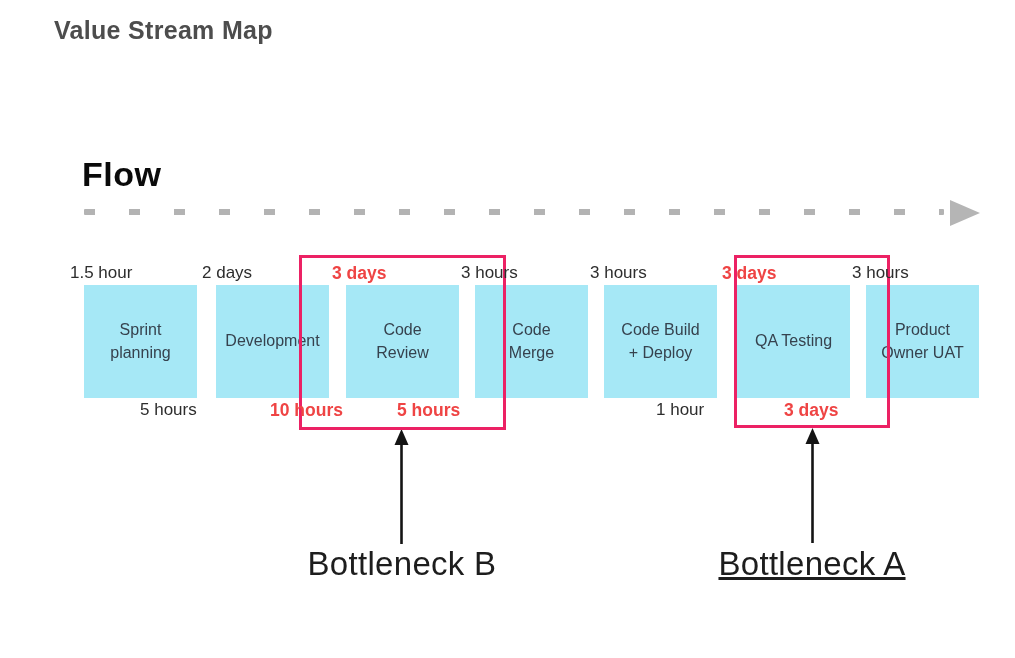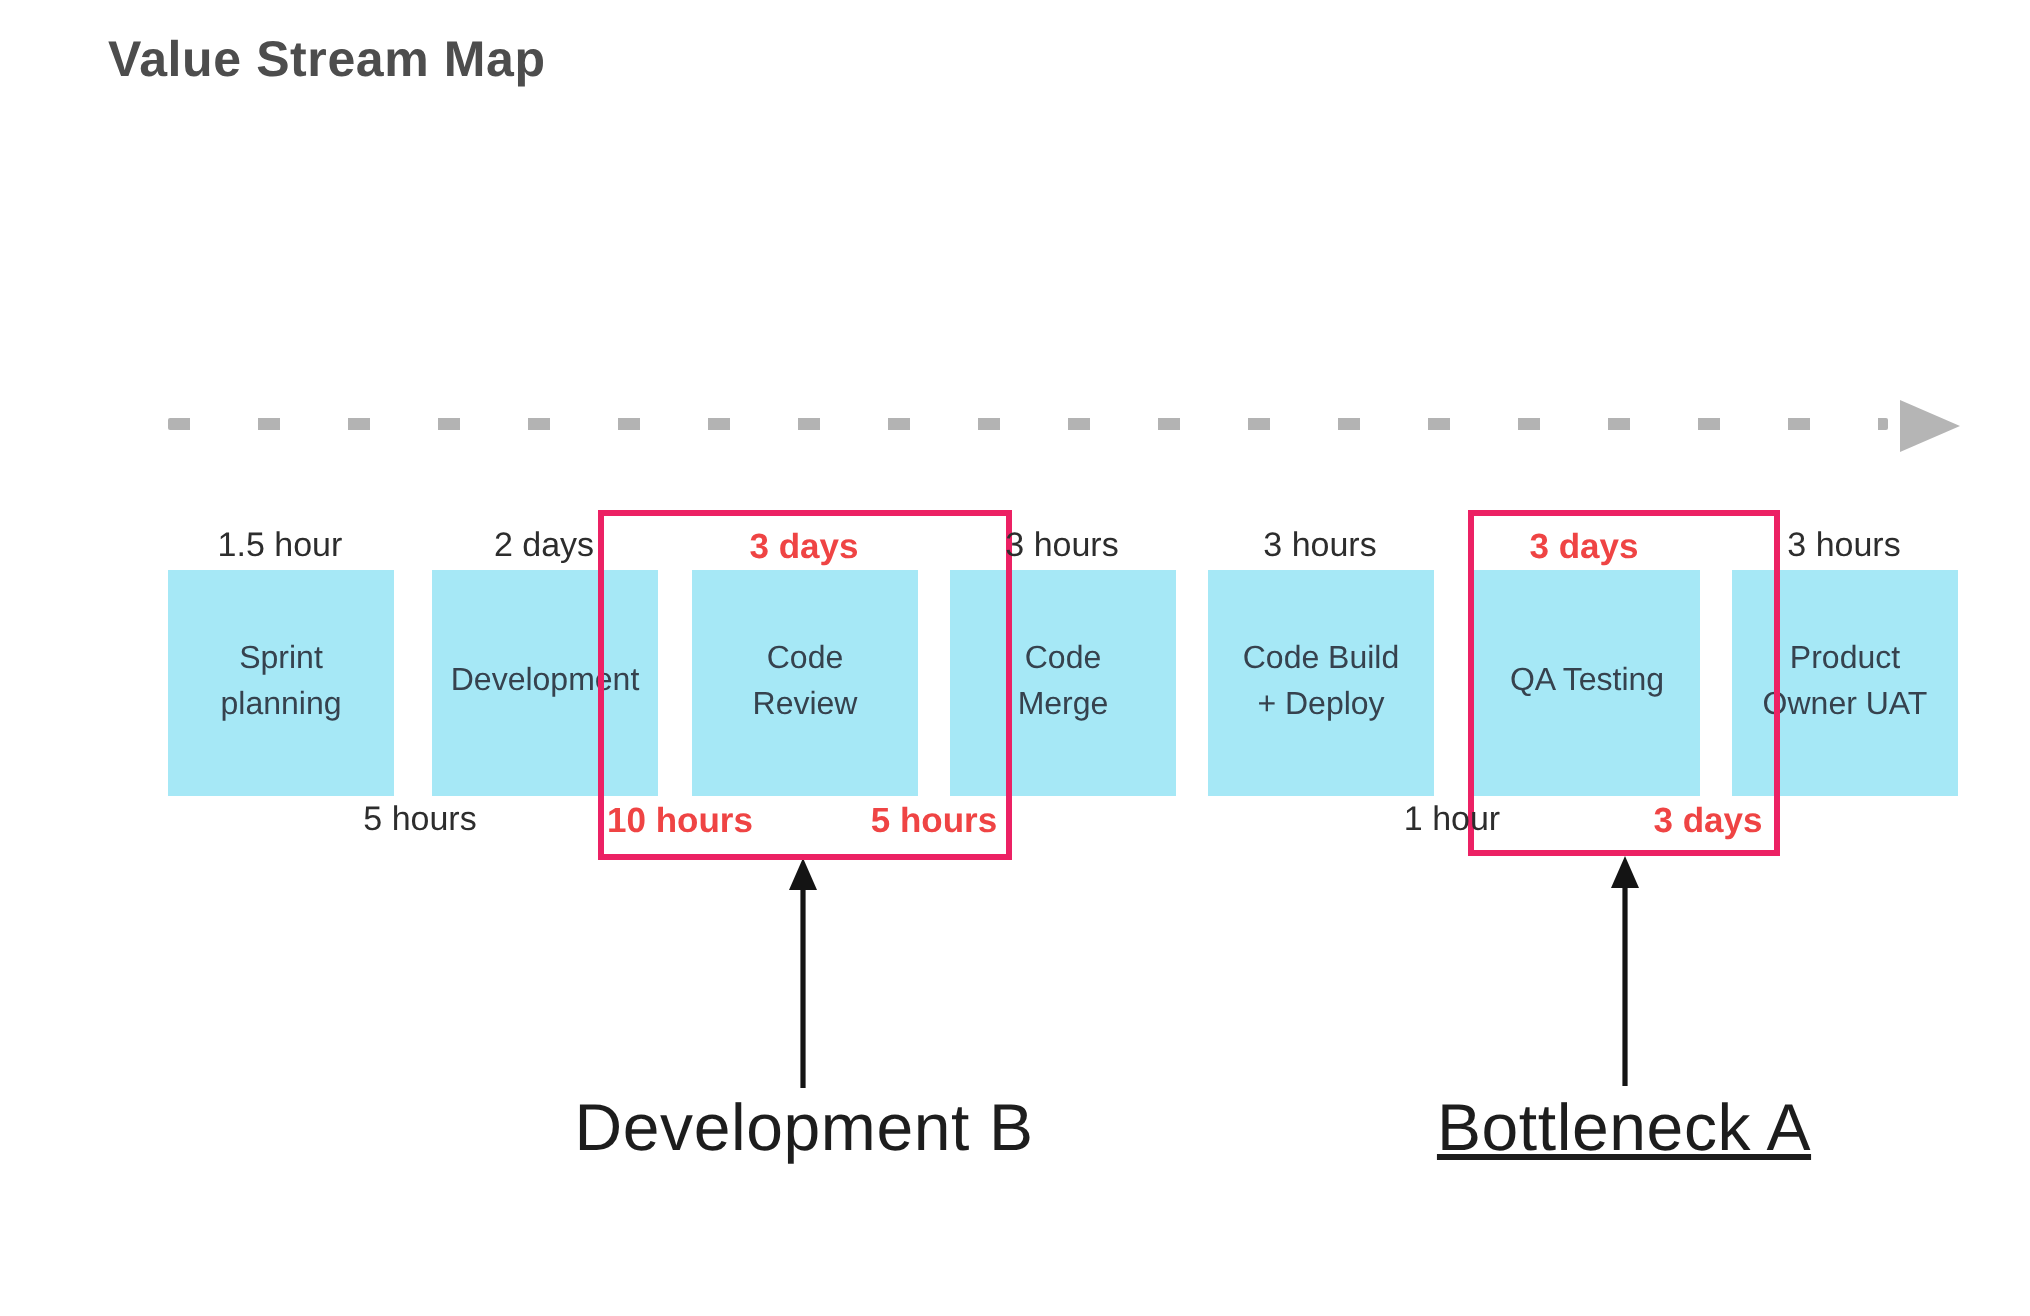--- a/index.html
+++ b/index.html
@@ -32,21 +32,21 @@
     position:absolute;top:285px;width:113px;height:113px;
     background:#a6e8f6;z-index:1;
     display:flex;align-items:center;justify-content:center;
   }
   .stage-label{
     text-align:center;white-space:pre-line;
     font-size:16px;line-height:1.4;color:#36424e;
   }
 
   .time-label{
-    position:absolute;width:140px;text-align:center;
+    position:absolute;width:140px;text-align:left;
     font-size:17px;color:#2d2d2d;z-index:4;
   }
   .time-top{top:263px;}
   .time-bottom{top:400px;}
   .time-label.bold{font-weight:700;color:#ef4444;font-size:17.5px;}
 
   .highlight-rect{
     position:absolute;border:3px solid #ec2164;z-index:3;
     background:transparent;box-sizing:border-box;
   }
@@ -62,20 +62,21 @@
   .bn-b{left:228px;}
   .bn-a{left:638px;text-decoration:underline;}
 </style>
 </head>
 <body>
 
 <div class="canvas">
 
   <div class="page-title">Value Stream Map</div>
 
+  <div class="flow-heading">Flow</div>
   <div class="flow-line"></div>
   <div class="flow-arrowhead"></div>
 
   <div class="time-label time-top" style="left:36px">1.5 hour</div>
   <div class="time-label time-top" style="left:168px">2 days</div>
   <div class="time-label time-top bold" style="left:298px">3 days</div>
   <div class="time-label time-top" style="left:427px">3 hours</div>
   <div class="time-label time-top" style="left:556px">3 hours</div>
   <div class="time-label time-top bold" style="left:688px">3 days</div>
   <div class="time-label time-top" style="left:818px">3 hours</div>
@@ -118,16 +119,16 @@
 
   <svg class="bn-arrow" style="left:354px;top:429px" width="27" height="116" viewBox="0 0 27 116">
     <line x1="13.5" y1="13" x2="13.5" y2="115" stroke="#141414" stroke-width="2.6"></line>
     <polygon points="13.5,0 6.5,16 20.5,16" fill="#141414"></polygon>
   </svg>
   <svg class="bn-arrow" style="left:765px;top:428px" width="27" height="116" viewBox="0 0 27 116">
     <line x1="13.5" y1="13" x2="13.5" y2="115" stroke="#141414" stroke-width="2.6"></line>
     <polygon points="13.5,0 6.5,16 20.5,16" fill="#141414"></polygon>
   </svg>
 
-  <div class="bottleneck-label bn-b">Development B</div>
+  <div class="bottleneck-label bn-b">Bottleneck B</div>
   <div class="bottleneck-label bn-a">Bottleneck A</div>
 
 </div>
 
 </body></html>

